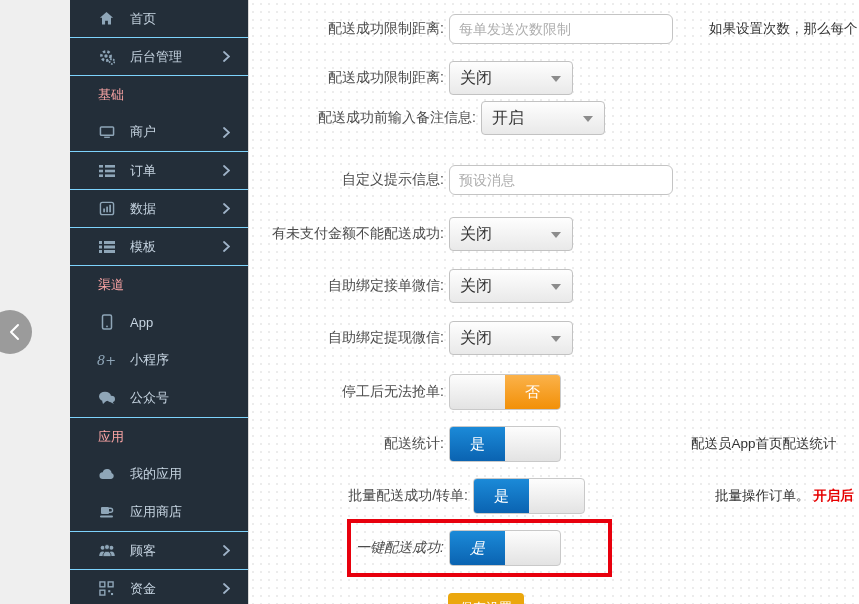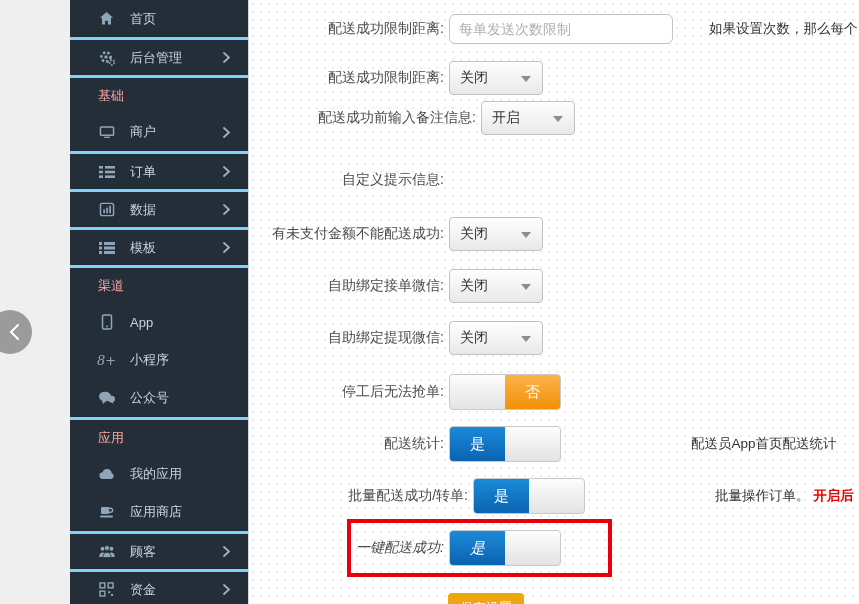--- a/index.html
+++ b/index.html
@@ -24,21 +24,21 @@
   .sb-item{
     height:38px;display:flex;align-items:center;
     padding:0 18px 0 28px;box-sizing:border-box;
     color:#c6d4e1;font-size:13px;cursor:pointer;
   }
   .sb-item:first-child{height:37px;}
   .sb-section{
     height:38px;display:flex;align-items:center;padding-left:28px;box-sizing:border-box;
     color:#fca5a5;font-size:13px;
   }
-  .sb-divider{border-top:3px solid #7dd3fc;}
+  .sb-divider{border-top:1px solid #7dd3fc;}
   .sb-icon{width:17px;display:flex;align-items:center;justify-content:center;flex:0 0 17px;}
   .sb-icon svg{display:block;}
   .sb-txt{margin-left:15px;white-space:nowrap;}
   .sb-arrow{margin-left:auto;display:flex;align-items:center;}
   .mini-glyph{font-size:13px;color:#8fa6b8;font-style:italic;font-family:"DejaVu Serif",serif;line-height:1;}
   
   .main{
     position:absolute;left:248px;top:0;width:611px;height:604px;background:#ffffff;
     background-image:radial-gradient(circle,#ececec 1px,transparent 1px);
     background-size:8px 8px;
@@ -49,24 +49,24 @@
     width:200px;flex:0 0 200px;text-align:right;padding-right:5px;box-sizing:border-box;
     font-size:14px;color:#4c4c4c;white-space:nowrap;overflow:hidden;
   }
   .text-input{
     width:224px;height:30px;box-sizing:border-box;border:1px solid #c4c4c4;border-radius:6px;
     padding:0 9px;font-size:14px;color:#333;background:#fff;outline:none;
     font-family:"Liberation Sans","DejaVu Sans",sans-serif;
   }
   .text-input::placeholder{color:#aeaeae;opacity:1;}
   .select{
-    width:94px;height:34px;box-sizing:border-box;border:1px solid #c2c2c2;border-radius:4px;
+    width:124px;height:34px;box-sizing:border-box;border:1px solid #c2c2c2;border-radius:4px;
     background:linear-gradient(#fefefe,#e9e9e9);
     display:flex;align-items:center;padding:0 10px;cursor:pointer;position:relative;
-    font-size:14px;color:#333;
+    font-size:16px;color:#333;
   }
   .caret{
     position:absolute;right:11px;top:14px;width:0;height:0;
     border-left:5px solid transparent;border-right:5px solid transparent;border-top:6px solid #8c8c8c;
   }
   .toggle{
     width:112px;height:36px;box-sizing:border-box;border:1px solid #c9c9c9;border-radius:4px;
     overflow:hidden;display:flex;cursor:pointer;background:linear-gradient(#fdfdfd,#e3e3e3);
   }
   .t-half{flex:0 0 55px;display:flex;align-items:center;justify-content:center;
@@ -315,20 +315,21 @@
   <div class="row" style="top:100px;padding-left:32px;">
     <div class="flabel">配送成功前输入备注信息:</div>
     <div class="select">
       <span>开启</span>
       <span class="caret"></span>
     </div>
   </div>
 
   <div class="row" style="top:162px;">
     <div class="flabel">自定义提示信息:</div>
+    <input class="text-input" type="text" placeholder="预设消息" style="">
   </div>
 
   <div class="row" style="top:216px;">
     <div class="flabel">有未支付金额不能配送成功:</div>
     <div class="select">
       <span>关闭</span>
       <span class="caret"></span>
     </div>
   </div>
 

